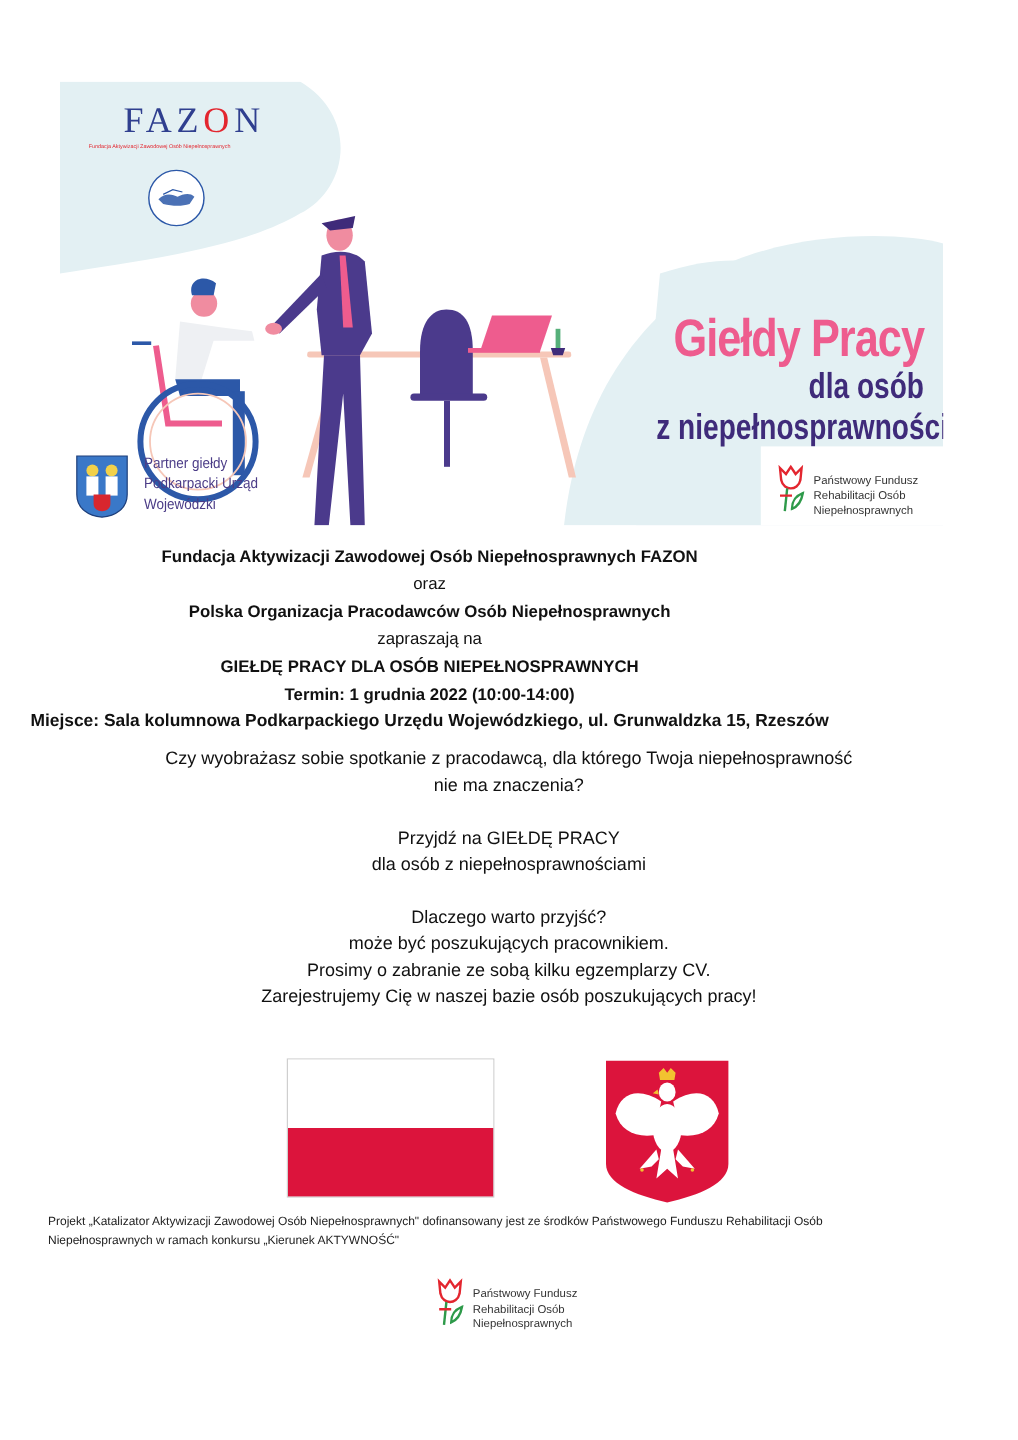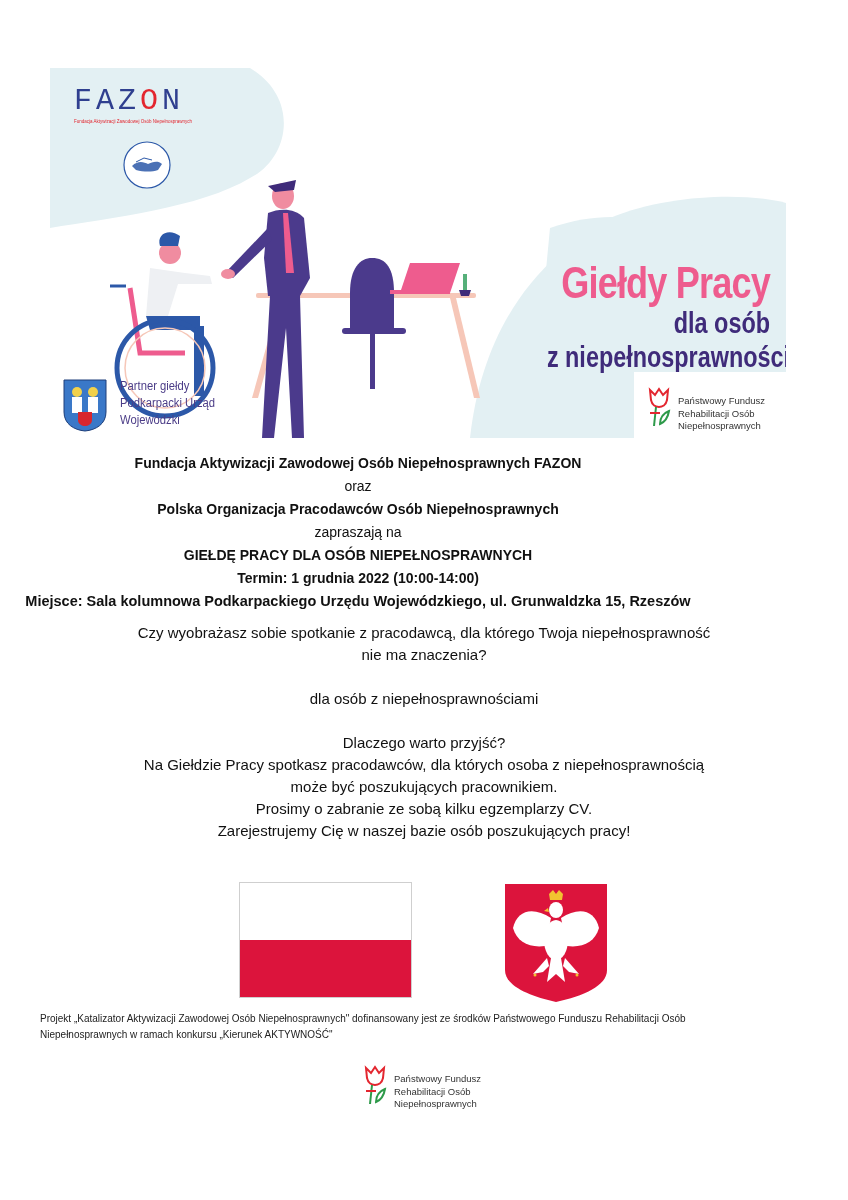--- a/index.html
+++ b/index.html
@@ -3,21 +3,21 @@
 <meta charset="utf-8">
 <style>
   html, body { margin: 0; padding: 0; background: #ffffff; }
   body { width: 848px; height: 1200px; position: relative; overflow: hidden;
          font-family: "Liberation Sans", sans-serif; color: #111; }
 
   .banner { position: absolute; left: 50px; top: 68px; width: 736px; height: 370px; overflow: hidden; background: #ffffff; }
   .banner svg.bg { position: absolute; left: 0; top: 0; }
 
   .fazon-logo { position: absolute; left: 24px; top: 18px; width: 150px; }
-  .fazon-word { font-family: Liberation Mono, monospace; font-size: 30px; letter-spacing: 4px; color: #2f3f8f; font-weight: normal; line-height: 30px; }
+  .fazon-word { font-family: Liberation Serif, serif; font-size: 30px; letter-spacing: 4px; color: #2f3f8f; font-weight: normal; line-height: 30px; margin-left: 29px; }
   .fazon-word .o { color: #e3262f; }
   .fazon-sub { font-size: 4.5px; color: #e3262f; margin-top: 3px; white-space: nowrap; }
 
   .popon-logo { position: absolute; left: 72px; top: 72px; width: 50px; height: 50px; }
 
   .headline { position: absolute; left: 430px; top: 148px; width: 290px; text-align: right; margin-top: 44px; }
   .headline .h1 { font-family: "Liberation Sans", sans-serif; font-weight: bold; font-size: 44px; color: #ee5c8e; line-height: 46px; letter-spacing: -1px; transform: scaleX(0.82); transform-origin: right center; white-space: nowrap; }
   .headline .h2 { font-weight: bold; font-size: 30px; color: #3f2b7a; line-height: 34px; transform: scaleX(0.78); transform-origin: right center; white-space: nowrap; }
   .headline .h3 { font-weight: bold; font-size: 30px; color: #3f2b7a; line-height: 34px; transform: scaleX(0.78); transform-origin: right center; white-space: nowrap; margin-right: -14px; }
 
@@ -150,24 +150,24 @@
   <div class="n">zapraszają na</div>
   <div class="b">GIEŁDĘ PRACY DLA OSÓB NIEPEŁNOSPRAWNYCH</div>
   <div class="b">Termin: 1 grudnia 2022 (10:00-14:00)</div>
   <div class="b wide">Miejsce:  Sala kolumnowa Podkarpackiego Urzędu Wojewódzkiego, ul. Grunwaldzka 15, Rzeszów</div>
 </div>
 
 <div class="body-text">
   <div>Czy wyobrażasz sobie spotkanie z pracodawcą, dla którego Twoja niepełnosprawność</div>
   <div>nie ma znaczenia?</div>
   <div class="gap"></div>
+  <div>Przyjdź na GIEŁDĘ PRACY</div>
   <div>dla osób z niepełnosprawnościami</div>
   <div class="gap"></div>
   <div>Dlaczego warto przyjść?</div>
-  <div>Na Giełdzie Pracy spotkasz pracodawców, dla których osoba z niepełnosprawnością</div>
   <div>może być poszukujących pracownikiem.</div>
   <div>Prosimy o zabranie ze sobą kilku egzemplarzy CV.</div>
   <div>Zarejestrujemy Cię w naszej bazie osób poszukujących pracy!</div>
 </div>
 
 <div class="flag">
   <div class="white"></div>
   <div class="red"></div>
 </div>
 

